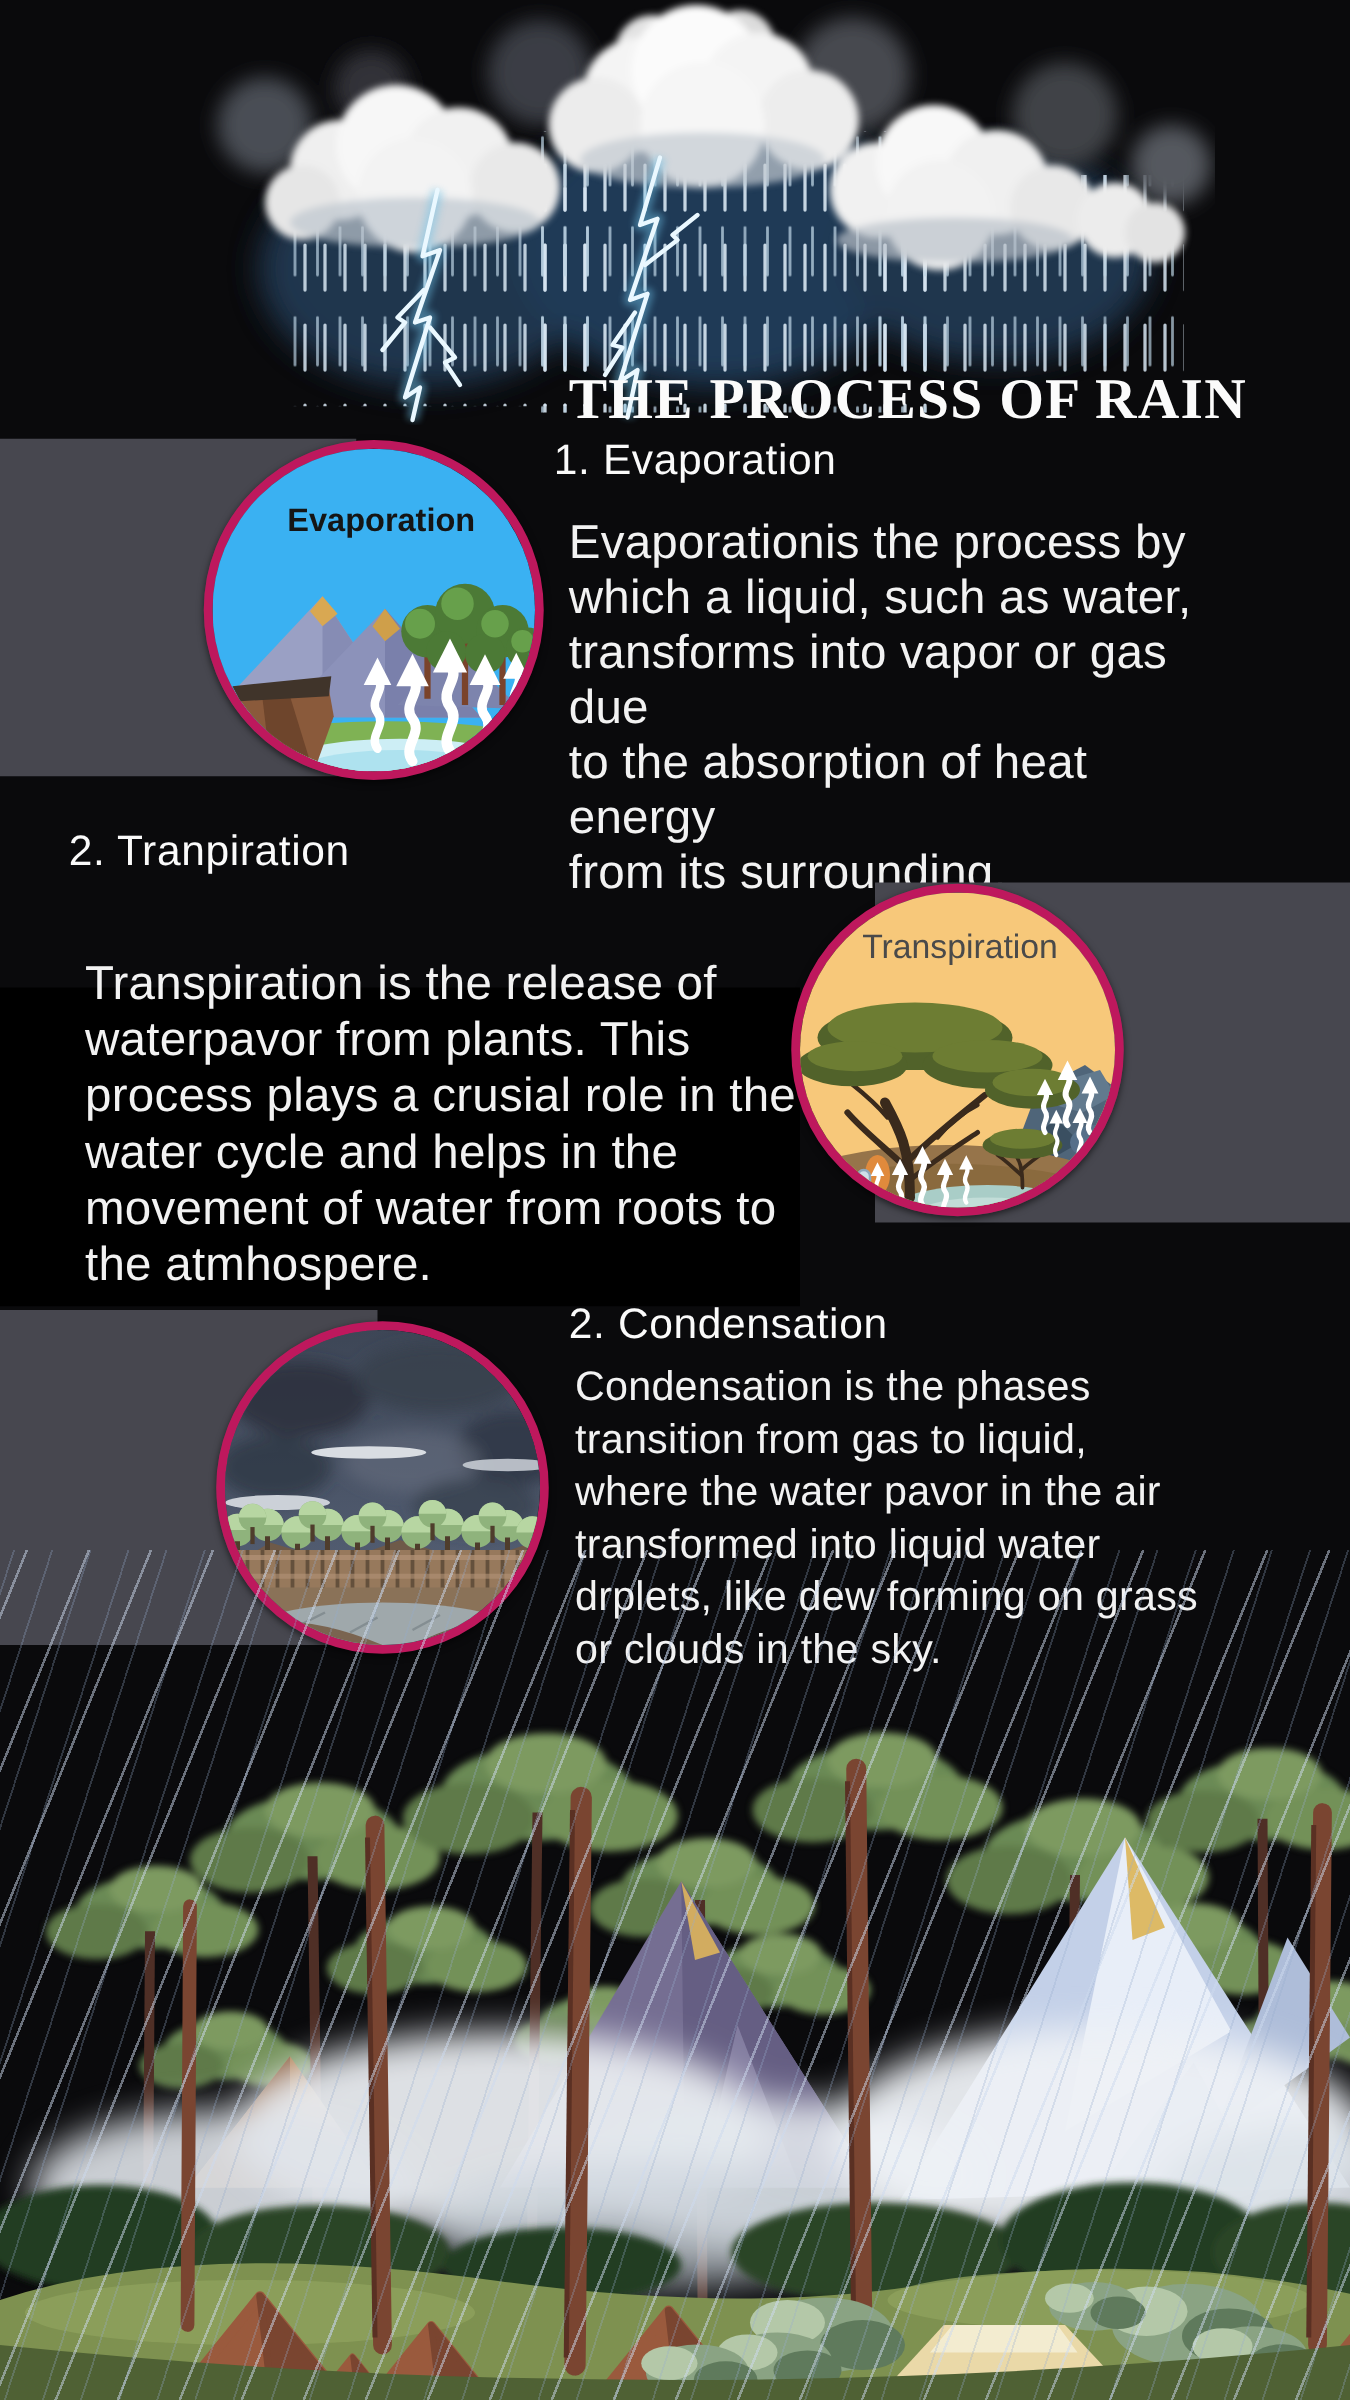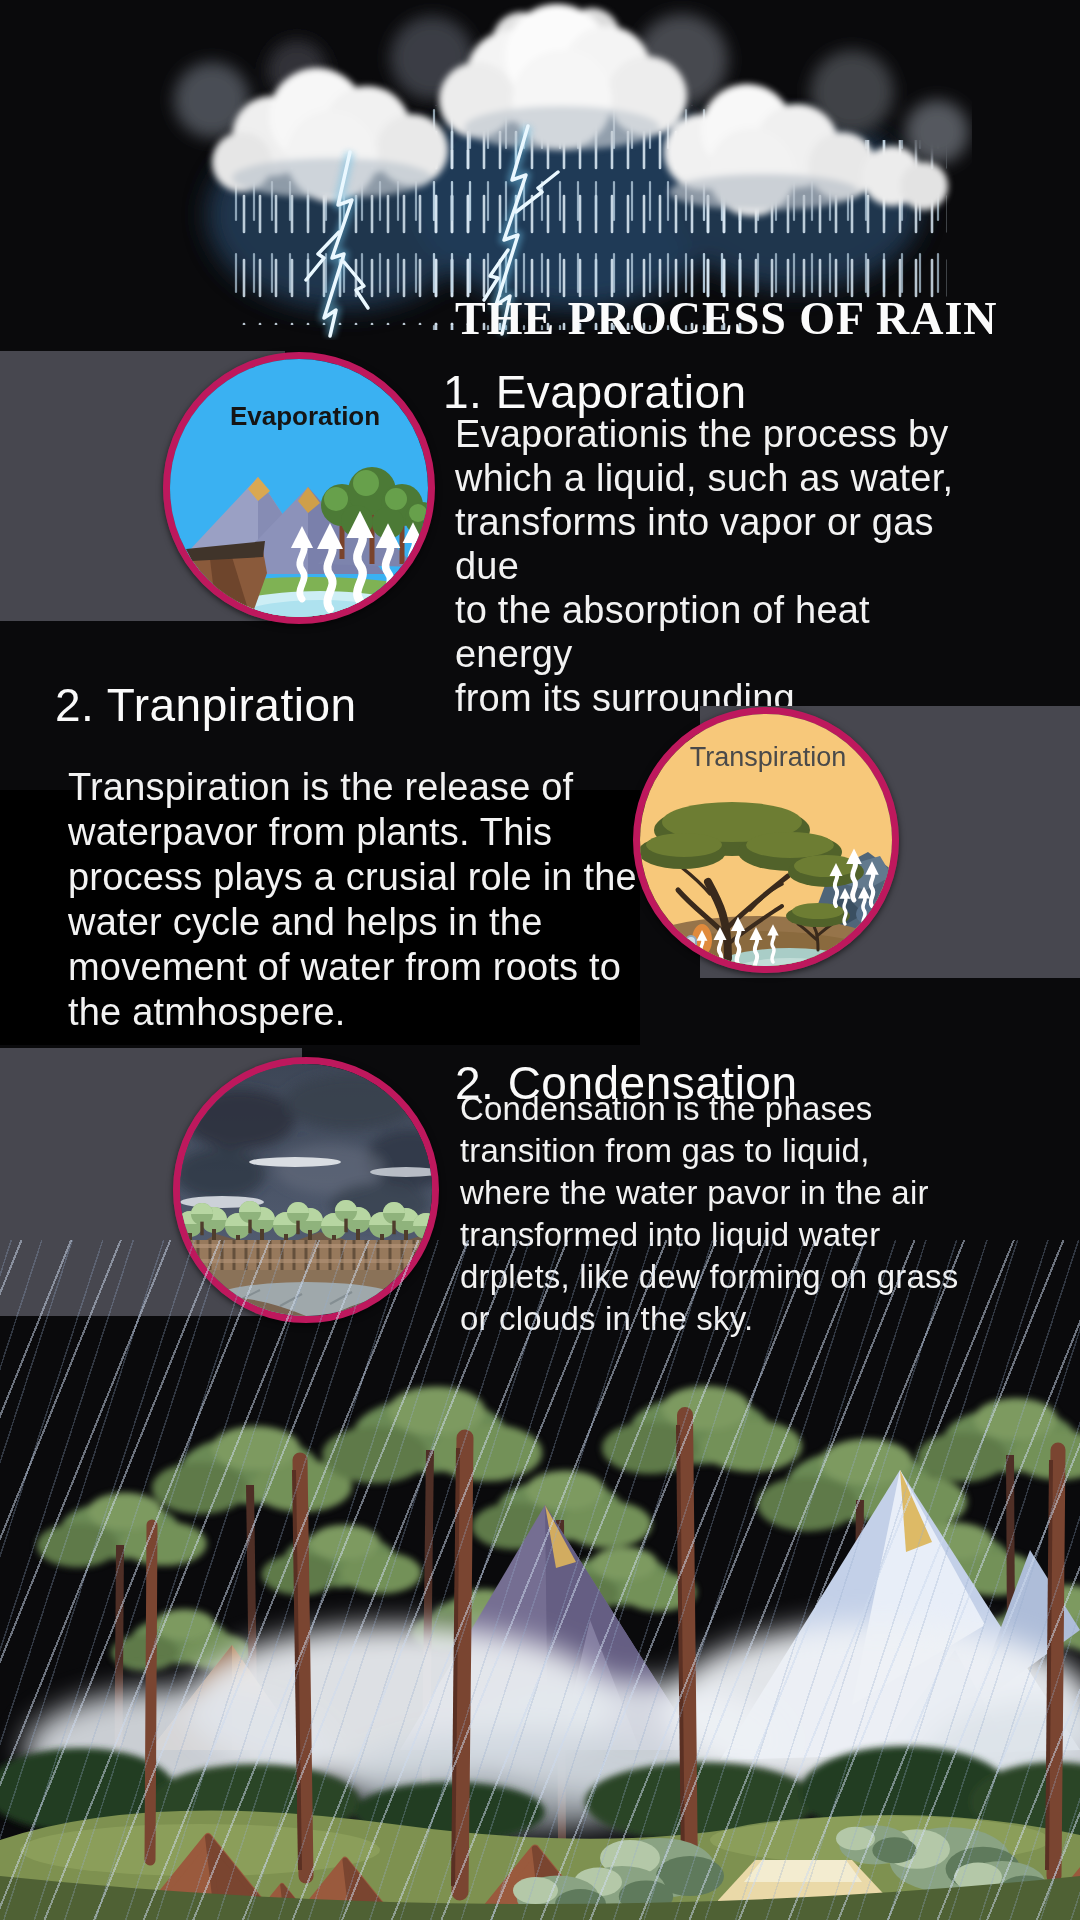--- a/index.html
+++ b/index.html
@@ -4,21 +4,21 @@
 <style>
   html,body{margin:0;padding:0;background:#000;}
   .poster{position:relative;width:1080px;height:1920px;background:#0a0a0c;overflow:hidden;
           font-family:"Liberation Sans",sans-serif;color:#f7f7f7;}
   .abs{position:absolute;}
   .band{background:#47474f;}
   .circle{position:absolute;border-radius:50%;border:7px solid #be185d;overflow:hidden;
           box-shadow:0 2px 6px rgba(0,0,0,.6);}
   .circle svg{display:block;}
   .title{font-family:"Liberation Serif",serif;font-weight:700;font-size:46px;letter-spacing:1px;color:#fbfbfb;}
-  .h{font-size:46px;font-weight:500;color:#fafafa;letter-spacing:.5px;margin-top:16px;}
+  .h{font-size:34px;font-weight:500;color:#fafafa;letter-spacing:.5px;}
   .body{font-size:38px;font-weight:400;line-height:44px;color:#f2f2f2;white-space:pre-line;letter-spacing:.2px;}
   .body.s2{line-height:45px;}
   .body.s3{line-height:42px;font-size:33px;}
   .rain-overlay{pointer-events:none;
     background-image:
       repeating-linear-gradient(112deg, rgba(205,218,238,0) 0 19px, rgba(205,218,238,.50) 19px 21px, rgba(205,218,238,0) 21px 46px),
       repeating-linear-gradient(108deg, rgba(150,172,205,0) 0 10px, rgba(150,172,205,.28) 10px 11.5px, rgba(150,172,205,0) 11.5px 29px);
   }
 </style>
 </head>

